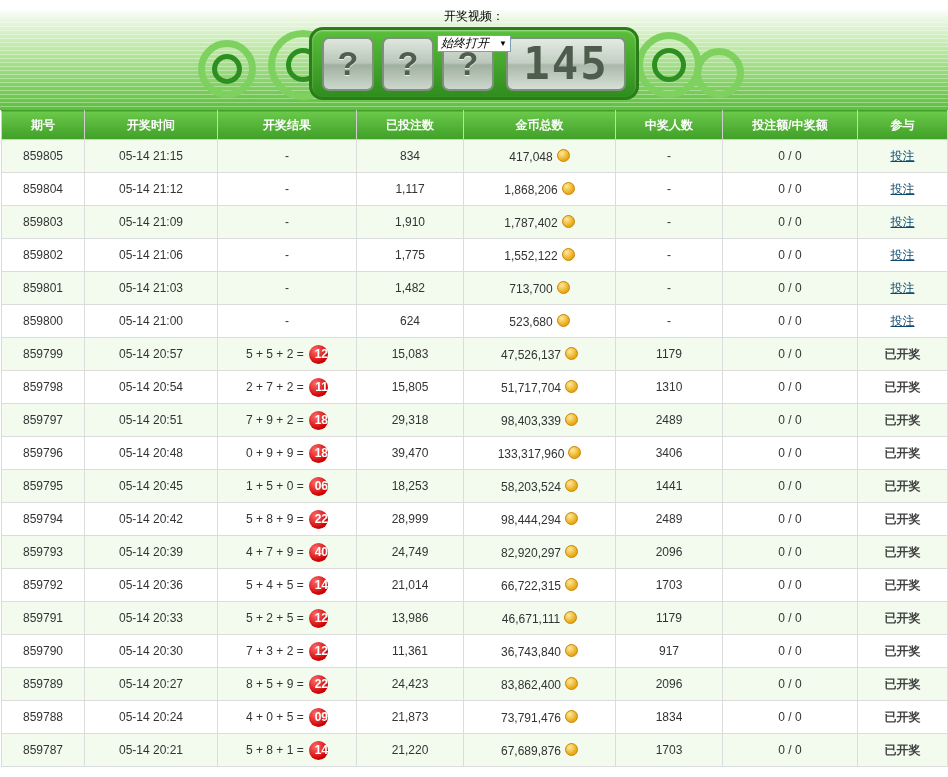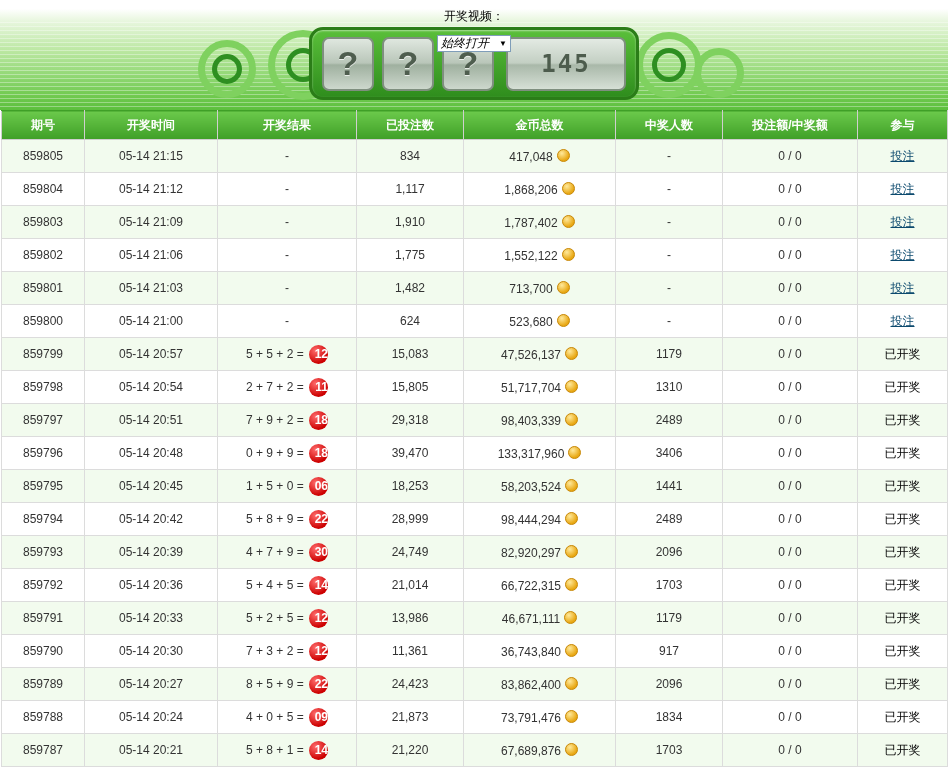--- a/index.html
+++ b/index.html
@@ -58,21 +58,21 @@
     font-size:34px;font-weight:bold;color:#4f5e4f;
     text-shadow:0 1px 0 rgba(255,255,255,.7);
     box-sizing:border-box;
   }
   .timer{
     margin-left:4px;width:120px;height:54px;border-radius:7px;
     background:linear-gradient(to bottom,#e3eae3,#c3cfc3 48%,#a9b8a9 52%,#d6e0d6);
     border:2px solid #7f8f7f;
     display:flex;align-items:center;justify-content:center;
     font-family:"DejaVu Sans Mono","Liberation Mono",monospace;
-    font-size:24px;font-weight:bold;color:#4d5c4d;letter-spacing:2px;
+    font-size:44px;font-weight:bold;color:#4d5c4d;letter-spacing:2px;
     box-sizing:border-box;
   }
 
   
   table.lot{
     border-collapse:collapse;width:946px;margin:0 1px;
     table-layout:fixed;
   }
   table.lot th{
     background:linear-gradient(to bottom,#6bc94b,#3f9f27);
@@ -93,21 +93,21 @@
     background:radial-gradient(circle at 35% 30%,#ff6b6b,#cc0000 70%);
     color:#fff;font-weight:bold;font-size:12px;text-align:right;
     margin-left:2px;vertical-align:middle;
   }
   .coin{
     display:inline-block;width:11px;height:11px;border-radius:50%;
     background:radial-gradient(circle at 35% 30%,#ffe99a,#e8a712 70%);
     border:1px solid #c8890a;margin-left:4px;vertical-align:-1px;
   }
   a.bet{color:#0c4a6e;text-decoration:underline;cursor:pointer;}
-  .done{color:#000000;}
+  .done{color:#404040;font-weight:bold;}
 </style>
 </head>
 <body>
 
 <div class="banner">
   <div class="stripes"></div>
 
   <div class="ring light" style="left:198px;top:40px;width:58px;height:58px;"></div>
   <div class="ring dark" style="left:212px;top:54px;width:30px;height:30px;border-width:5px;"></div>
   <div class="ring light" style="left:268px;top:30px;width:70px;height:70px;"></div>
@@ -274,21 +274,21 @@
         <td class="result"><span>5 + 8 + 9 = </span><span class="ball">22</span></td>
         <td>28,999</td>
         <td><span>98,444,294</span><span class="coin"></span></td>
         <td>2489</td>
         <td>0 / 0</td>
         <td><span class="done">已开奖</span></td>
       </tr>
       <tr class="odd">
         <td class="issue">859793</td>
         <td>05-14 20:39</td>
-        <td class="result"><span>4 + 7 + 9 = </span><span class="ball">30</span></td>
+        <td class="result"><span>4 + 7 + 9 = </span><span class="ball">40</span></td>
         <td>24,749</td>
         <td><span>82,920,297</span><span class="coin"></span></td>
         <td>2096</td>
         <td>0 / 0</td>
         <td><span class="done">已开奖</span></td>
       </tr>
       <tr class="even">
         <td class="issue">859792</td>
         <td>05-14 20:36</td>
         <td class="result"><span>5 + 4 + 5 = </span><span class="ball">14</span></td>

